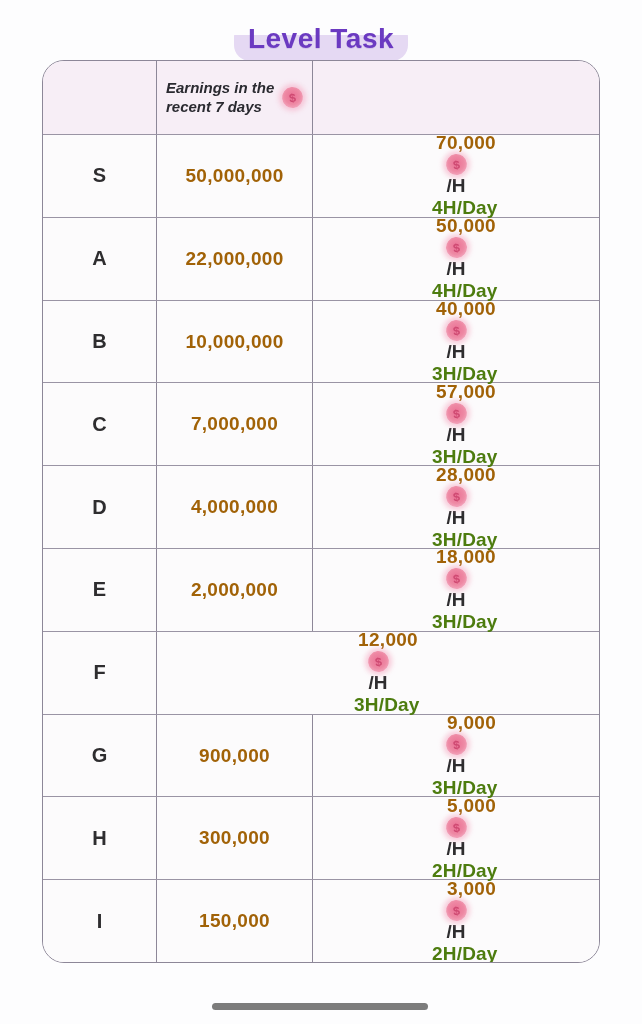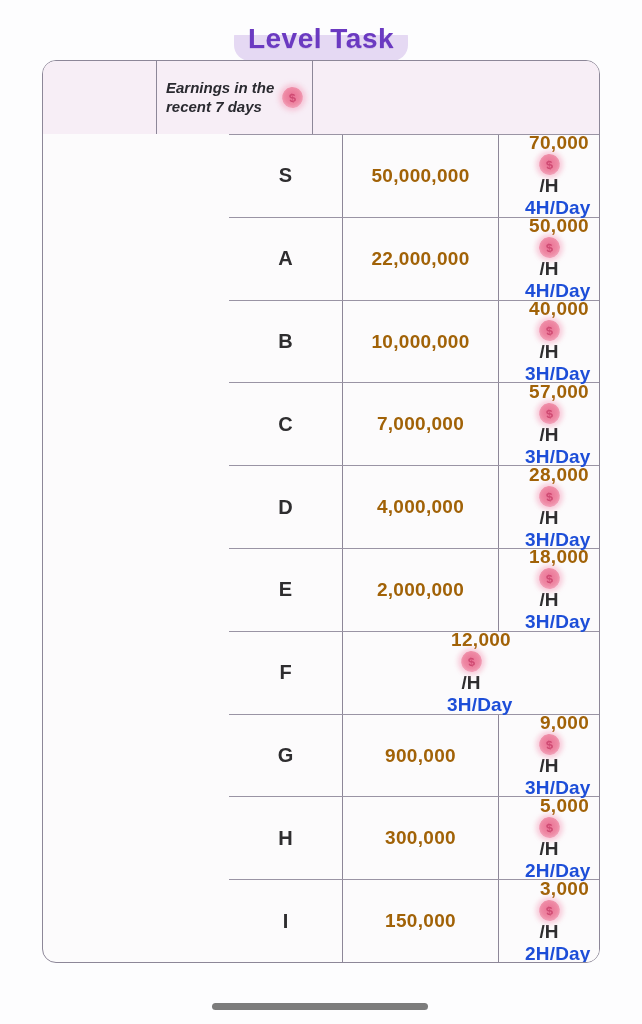--- a/index.html
+++ b/index.html
@@ -27,24 +27,24 @@
     padding: 2px 14px 6px 14px;
     text-shadow: 0 1px 0 rgba(109,59,191,0.15);
   }
 
   
   .table {
     position: absolute;
     left: 42px; top: 60px;
     width: 558px; height: 903px;
     border: 1.5px solid #8d8798;
-    border-radius: 14px;
+    border-radius: 22px;
     overflow: hidden;
     background: #fcfbfc;
-    display: flex; flex-direction: column; align-items: flex-end;
+    display: flex; flex-direction: column;
   }
   .trow { display: flex; flex-direction: row; width: 100%; }
   .header-row {
     height: 75px;
     background: #f7eef6;
   }
   .row {
     height: 82.8px;
     background: #fcfbfc;
     border-top: 1.5px solid #9a94a4;
@@ -74,21 +74,21 @@
   .reward-inner {
     display: flex; align-items: center; justify-content: center;
     width: 100%;
     flex-direction: column;
   }
   .reward-num { display: inline-block; width: 80px; text-align: right; }
   .per-hour {
     font-size: 19px; font-weight: bold; color: #2e2d2f;
   }
   .hours {
-    font-size: 19px; font-weight: bold; color: #1d4ed8;
+    font-size: 19px; font-weight: bold; color: #4d7c0f;
     margin-left: 26px; display: inline-block; width: 74px; text-align: left;
     letter-spacing: 0.2px;
   }
 
   
   .coin {
     width: 21px; height: 21px; border-radius: 50%;
     background: radial-gradient(circle at 50% 45%, #ea7094 0%, #ee89a4 50%, #f3a8bf 78%, #f7c6d4 100%);
     display: inline-flex; align-items: center; justify-content: center;
     color: #cf4a72; font-weight: bold; font-size: 12px;

